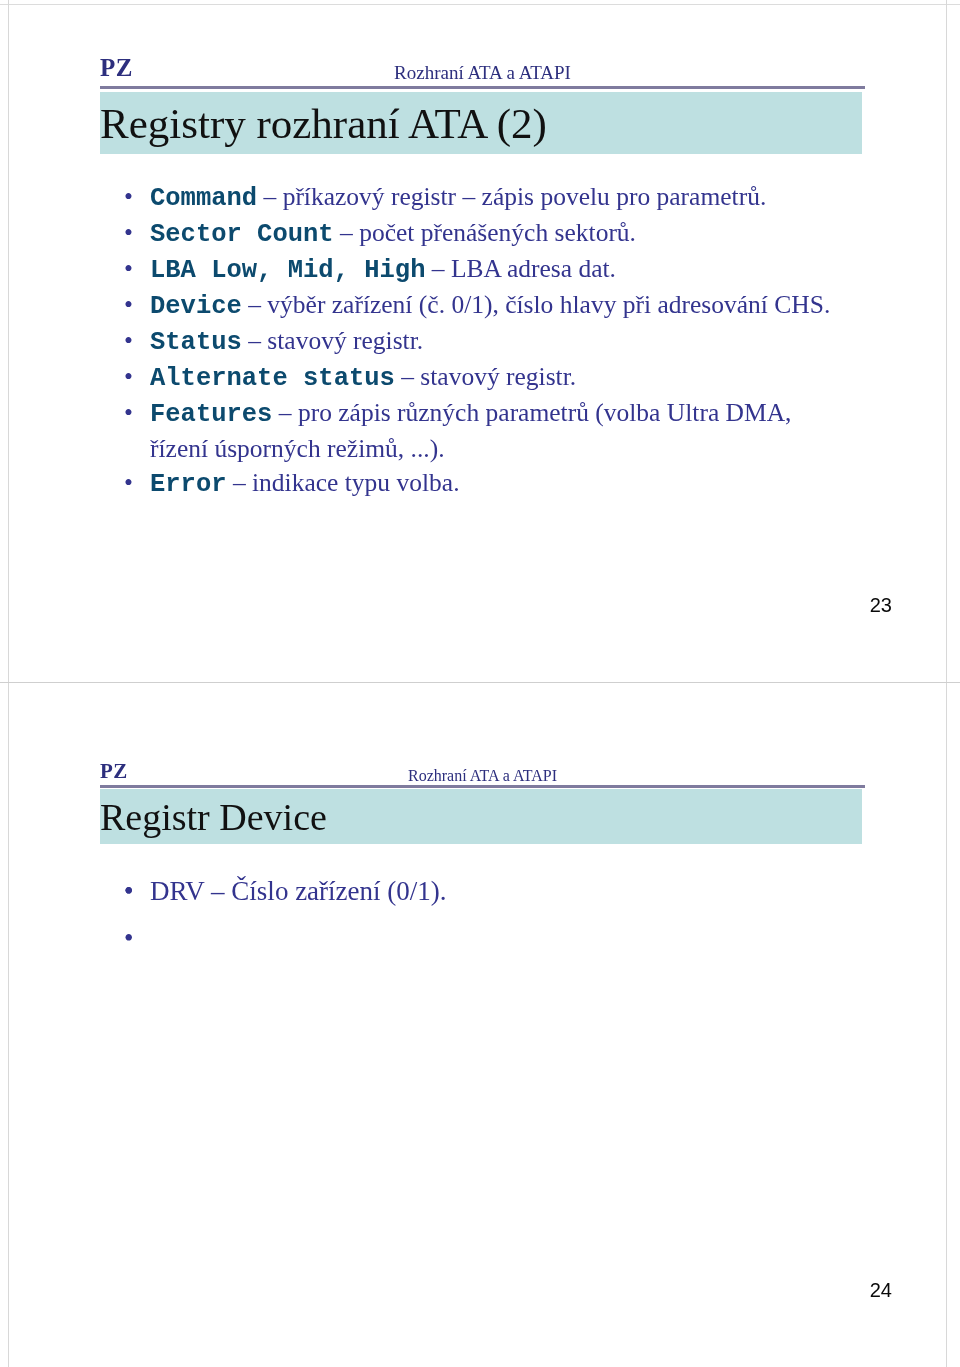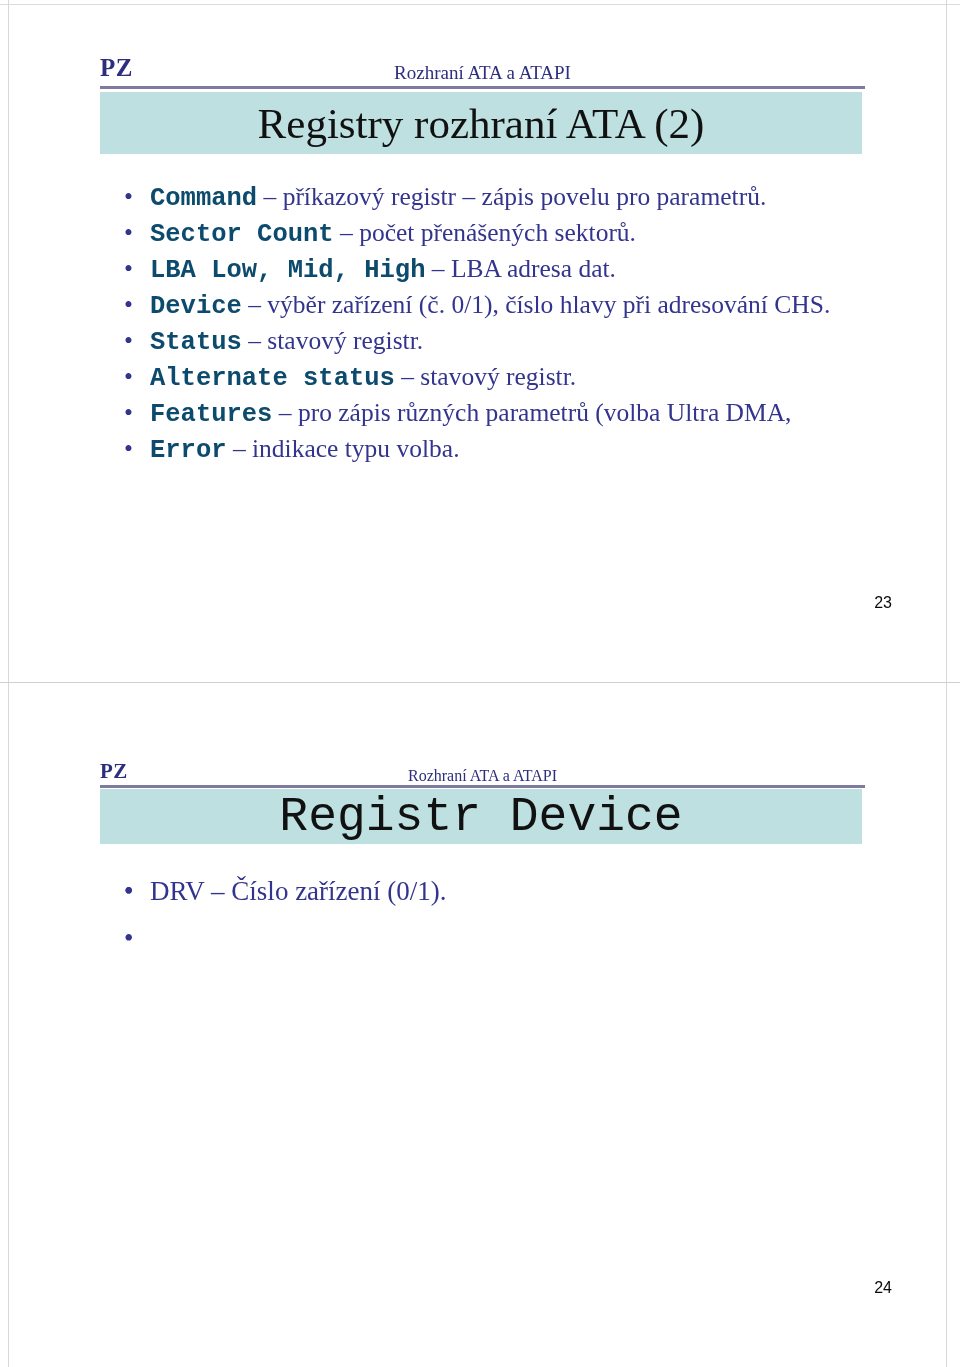--- a/index.html
+++ b/index.html
@@ -74,21 +74,20 @@
   }
 
   
   .title-band {
     position: absolute;
     left: 100px;
     width: 762px;
     background: #bee0e1;
     display: flex;
     align-items: center;
-    justify-content: center;
   }
   .title-text {
     color: #111111;
     font-family: "Liberation Serif", "DejaVu Serif", serif;
     font-weight: normal;
     white-space: nowrap;
   }
 
   
   .bullets {
@@ -129,21 +128,21 @@
     line-height: 47px;
     color: #33348e;
   }
   #slide-2 .bullet-dot { font-size: 27px; line-height: 47px; }
 
   
   .page-number {
     position: absolute;
     right: 68px;
     font-family: "Liberation Sans", "DejaVu Sans", sans-serif;
-    font-size: 16px;
+    font-size: 20px;
     color: #0a0a0a;
     font-weight: normal;
   }
   #slide-1 .page-number { top: 594px; }
   #slide-2 .page-number { top: 596px; }
 </style>
 </head>
 <body>
 
 <div class="page-edge-top"></div>
@@ -164,37 +163,37 @@
   </div>
 
   <div class="bullets">
 
   <div class="bullet-row"><span class="bullet-dot">•</span><span class="term">Command</span><span class="desc"> – </span><span class="desc">příkazový registr – zápis povelu pro parametrů.</span></div>
       <div class="bullet-row"><span class="bullet-dot">•</span><span class="term">Sector Count</span><span class="desc"> – </span><span class="desc">počet přenášených sektorů.</span></div>
       <div class="bullet-row"><span class="bullet-dot">•</span><span class="term">LBA Low, Mid, High</span><span class="desc"> – </span><span class="desc">LBA adresa dat.</span></div>
       <div class="bullet-row"><span class="bullet-dot">•</span><span class="term">Device</span><span class="desc"> – </span><span class="desc">výběr zařízení (č. 0/1), číslo hlavy při adresování CHS.</span></div>
       <div class="bullet-row"><span class="bullet-dot">•</span><span class="term">Status</span><span class="desc"> – </span><span class="desc">stavový registr.</span></div>
       <div class="bullet-row"><span class="bullet-dot">•</span><span class="term">Alternate status</span><span class="desc"> – </span><span class="desc">stavový registr.</span></div>
-      <div class="bullet-row"><span class="bullet-dot">•</span><span class="term">Features</span><span class="desc"> – </span><span class="desc">pro zápis různých parametrů (volba Ultra DMA,</span></div>
+      <div class="bullet-row"><span class="bullet-dot">•</span><span class="term">Features</span><span class="desc"> – </span><span class="desc">pro zápis různých parametrů (volba Ultra DMA,</span><span class="desc cont">řízení úsporných režimů, ...).</span></div>
       <div class="bullet-row"><span class="bullet-dot">•</span><span class="term">Error</span><span class="desc"> – </span><span class="desc">indikace typu volba.</span></div>
     </div>
 
   <div class="page-number">23</div>
 </div>
 
 <div class="slide" id="slide-2">
 
   <div class="slide-header" style="top:72px;">
     <div class="hdr-pz" style="font-size:21px;">PZ</div>
     <div class="hdr-subject" style="font-size:16px;">Rozhraní ATA a ATAPI</div>
     <div class="hdr-rule" style="top:30px;"></div>
   </div>
 
   <div class="title-band" style="top:106px;height:55px;">
-    <div class="title-text" style="font-size:48px;font-family:Liberation Mono, monospace;">Registr Device</div>
+    <div class="title-text" style="font-size:38px;">Registr Device</div>
   </div>
 
   <div class="bullets">
 
   <div class="bullet-row"><span class="bullet-dot">•</span></div>
       <div class="bullet-row"><span class="bullet-dot">•</span><span class="desc">DRV – Číslo zařízení (0/1).</span></div>
       <div class="bullet-row"><span class="bullet-dot">•</span></div>
     </div>
 
   <div class="page-number">24</div>

